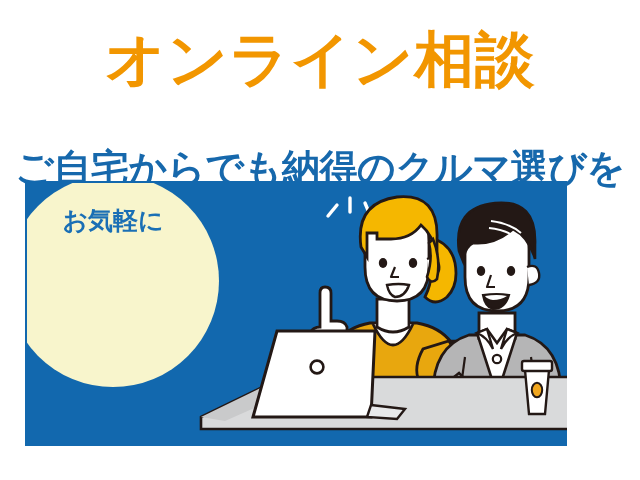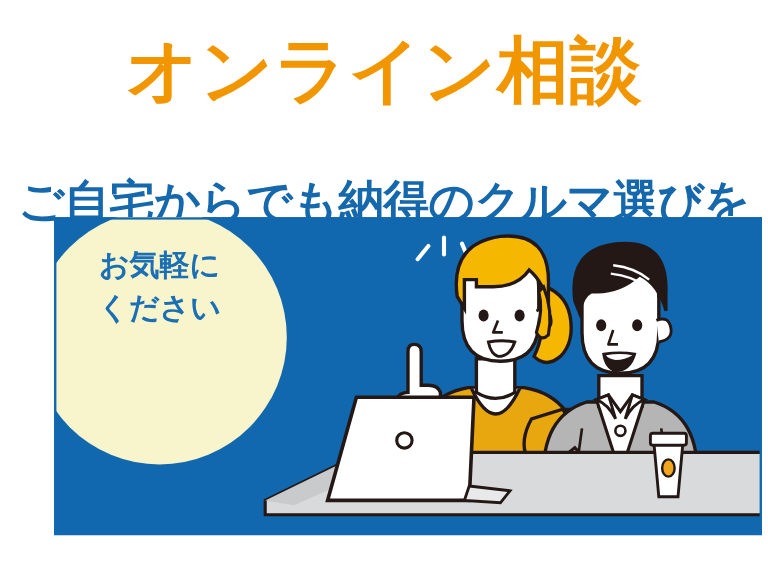--- a/index.html
+++ b/index.html
@@ -62,25 +62,24 @@
     white-space: nowrap;
     font-family: "DejaVu Sans", "Liberation Sans", sans-serif;
     margin-top: 40px;
   }
 
   
   .panel {
     position: absolute;
     left: 25px;
     top: 181px;
-    width: 590px;
+    width: 542px;
     height: 265px;
     background: #1268AE;
     overflow: hidden;
-    margin-left: 20px;
   }
 
   .panel-inner-edge {
     position: absolute;
     left: 0;
     top: 0;
     width: 590px;
     height: 265px;
     box-sizing: border-box;
     border: 2px solid #1268AE;
@@ -283,20 +282,19 @@
         <path d="M500 189 L524 189 L520 233 L504 233 Z" fill="#FFFFFF" stroke="#231815" stroke-width="2.4"></path>
         <rect x="497" y="180" width="30" height="10" rx="2" fill="#FFFFFF" stroke="#231815" stroke-width="2.4"></rect>
         <ellipse cx="512" cy="209" rx="5.2" ry="7.2" fill="#F0A61E" stroke="#231815" stroke-width="2"></ellipse>
       </g>
 
     </svg>
 
     <div class="badge">
       <div class="badge-text">
         <span class="badge-line">お気軽に</span>
-        <span class="badge-line">ください</span>
       </div>
     </div>
 
     <div class="panel-inner-edge"></div>
   </div>
 
 </div>
 
 </body></html>

